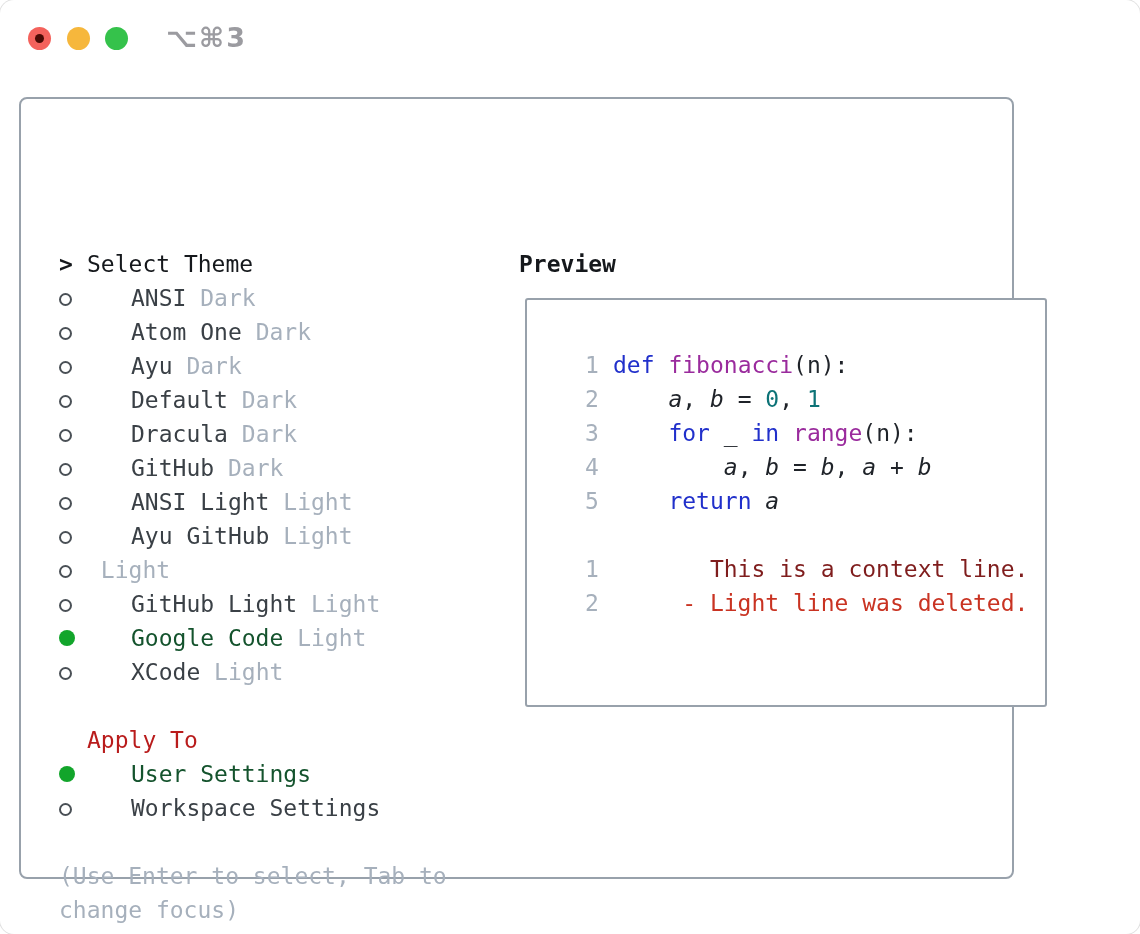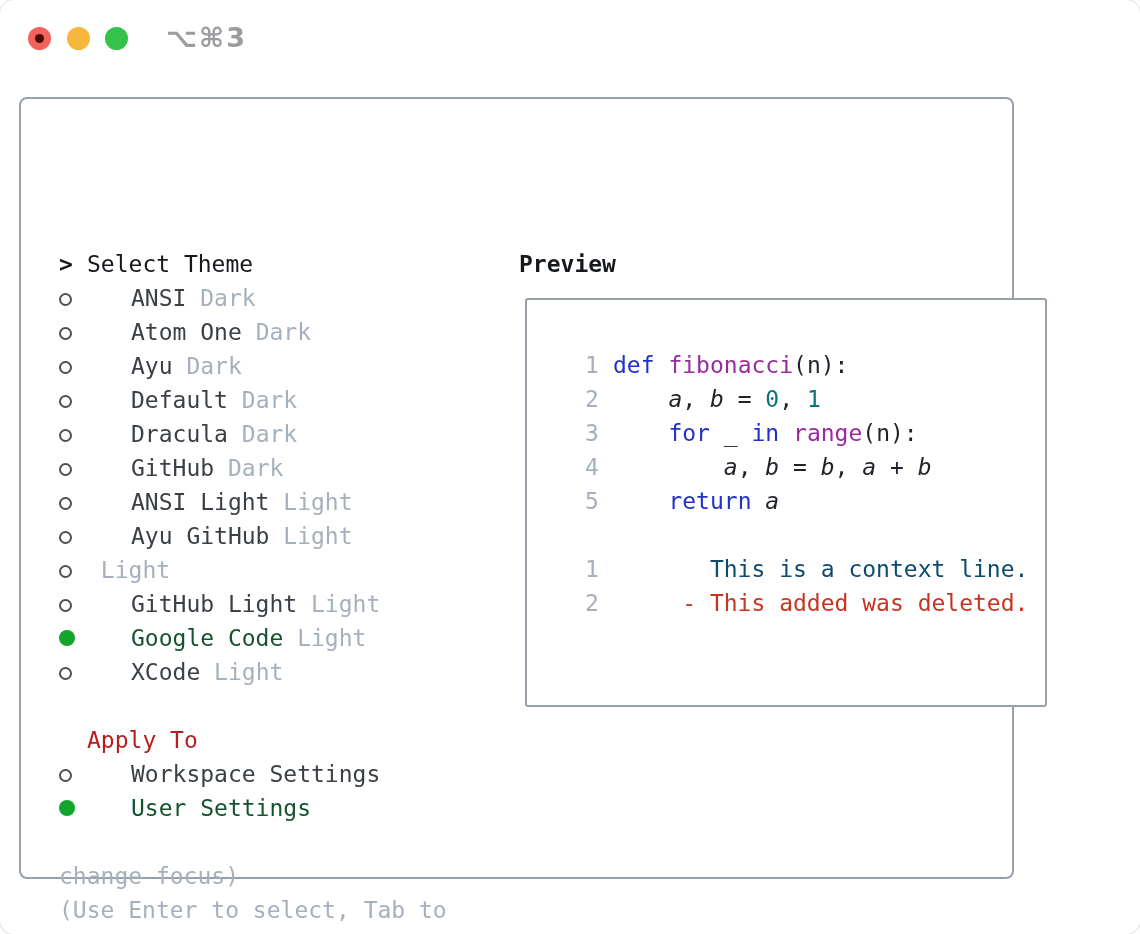--- a/index.html
+++ b/index.html
@@ -55,21 +55,21 @@
     border:2px solid #98a1ab;border-radius:3px;background:#ffffff;overflow:hidden;padding-left:40px;
   }
   .code{padding:48px 0 0 18px;font-size:23px;}
   .pline{height:34px;line-height:34px;white-space:pre;}
   .ln{display:inline-block;width:28px;color:#a6b0bc;}
   .tk-k{color:#2130cb;}
   .tk-f{color:#9a2b9d;}
   .tk-n{color:#0d7377;}
   .tk-v{color:#1f2329;font-style:italic;}
   .tk-p{color:#1f2329;}
-  .tk-c{color:#0c4a6e;margin-top:28px;}
+  .tk-c{color:#7f1d1d;margin-top:28px;}
   .tk-d{color:#c93322;}
   .tk-a{color:#0cb91b;}
 </style>
 </head>
 <body>
 
 <div class="window">
 
   <span class="traffic red"></span>
   <span class="traffic yellow"></span>
@@ -94,36 +94,36 @@
           <div class="row"><span class="cell-marker"><span class="radio"></span></span><span class="t-variant"> Light</span></div>
           <div class="row"><span class="cell-marker"><span class="radio"></span></span><span class="t-name">GitHub Light</span><span class="t-variant"> Light</span></div>
           <div class="row"><span class="cell-marker"><span class="radio sel"></span></span><span class="t-name green">Google Code</span><span class="t-variant"> Light</span></div>
           <div class="row"><span class="cell-marker"><span class="radio"></span></span><span class="t-name">XCode</span><span class="t-variant"> Light</span></div>
         </div>
       <div class="spacer"></div>
       <div class="row">
         <span class="cell-marker"></span><span class="apply-label">Apply To</span>
       </div>
       <div id="apply-list">
+          <div class="row"><span class="cell-marker"><span class="radio sel"></span></span><span class="t-name green">User Settings</span></div>
           <div class="row"><span class="cell-marker"><span class="radio"></span></span><span class="t-name">Workspace Settings</span></div>
-          <div class="row"><span class="cell-marker"><span class="radio sel"></span></span><span class="t-name green">User Settings</span></div>
         </div>
       <div class="spacer"></div>
+      <div class="row help">(Use Enter to select, Tab to</div>
       <div class="row help">change focus)</div>
-      <div class="row help">(Use Enter to select, Tab to</div>
     </div>
 
     <div class="preview-label">Preview</div>
     <div class="preview-box">
       <div class="code" id="code">
           <div class="pline"><span class="ln">1</span><span class="tk-k">def</span><span class="tk-p"> </span><span class="tk-f">fibonacci</span><span class="tk-p">(n):</span></div>
           <div class="pline"><span class="ln">2</span><span class="tk-p">    </span><span class="tk-v">a</span><span class="tk-p">, </span><span class="tk-v">b</span><span class="tk-p"> = </span><span class="tk-n">0</span><span class="tk-p">, </span><span class="tk-n">1</span></div>
           <div class="pline"><span class="ln">3</span><span class="tk-p">    </span><span class="tk-k">for</span><span class="tk-p"> _ </span><span class="tk-k">in</span><span class="tk-p"> </span><span class="tk-f">range</span><span class="tk-p">(n):</span></div>
           <div class="pline"><span class="ln">4</span><span class="tk-p">        </span><span class="tk-v">a</span><span class="tk-p">, </span><span class="tk-v">b</span><span class="tk-p"> = </span><span class="tk-v">b</span><span class="tk-p">, </span><span class="tk-v">a</span><span class="tk-p"> + </span><span class="tk-v">b</span></div>
           <div class="pline"><span class="ln">5</span><span class="tk-p">    </span><span class="tk-k">return</span><span class="tk-p"> </span><span class="tk-v">a</span></div>
           <div class="pline"><span class="ln"></span></div>
           <div class="pline"><span class="ln">1</span><span class="tk-c">       This is a context line.</span></div>
-          <div class="pline"><span class="ln">2</span><span class="tk-d">     - This added was deleted.</span></div>
+          <div class="pline"><span class="ln">2</span><span class="tk-d">     - Light line was deleted.</span></div>
         </div>
     </div>
 
   </div>
 </div>
 
 </body></html>

